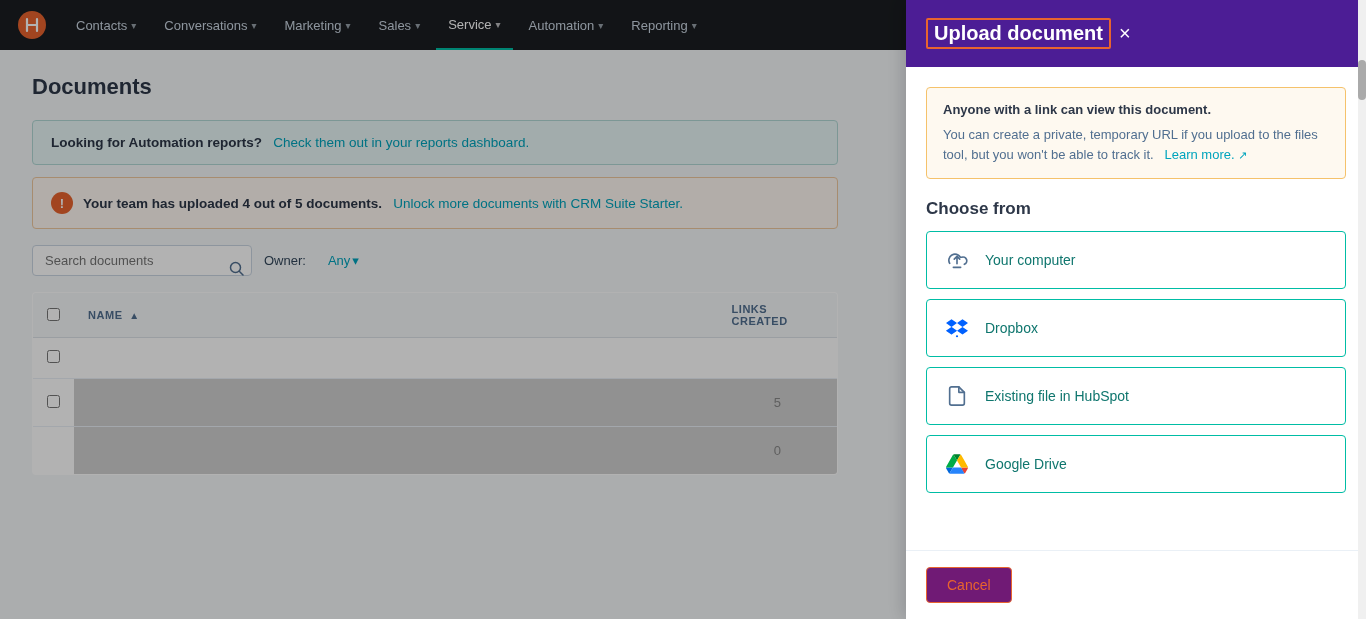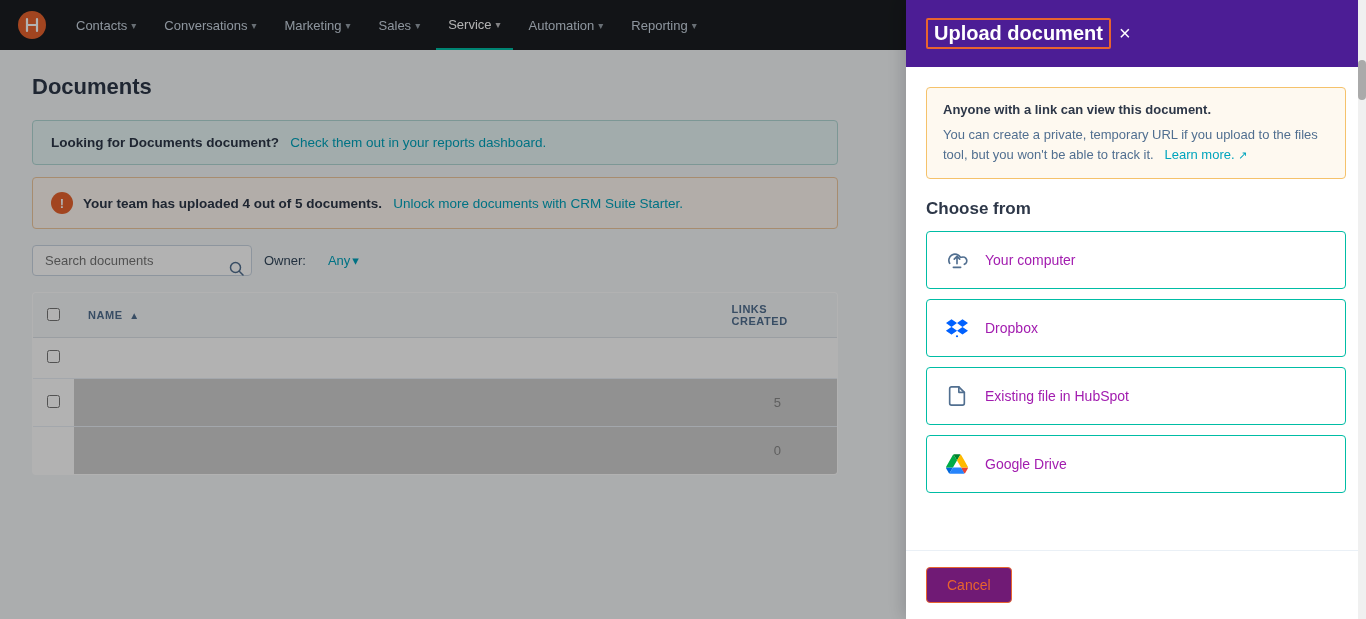--- a/index.html
+++ b/index.html
@@ -254,21 +254,21 @@
       display: flex;
       align-items: center;
       gap: 14px;
       border: 1px solid #00bda5;
       border-radius: 4px;
       padding: 14px 16px;
       margin-bottom: 10px;
       cursor: pointer;
       background: #fff;
       font-size: 14px;
-      color: #a21caf;
+      color: #0f766e;
       width: 100%;
       text-align: left;
       transition: background 0.15s;
     }
     .upload-option-icon {
       width: 28px;
       height: 28px;
       display: flex;
       align-items: center;
       justify-content: center;
@@ -354,21 +354,21 @@
     <span>Reporting</span>
     <span class="nav-chevron">▾</span>
   </a>
 </nav>
 
 <div class="main-content">
   <h1 class="page-title">Documents</h1>
 
   <div class="alert alert-info">
     <span>
-      <strong>Looking for Documents document?</strong>
+      <strong>Looking for Automation reports?</strong>
       &nbsp;
       <a href="#">Check them out in your reports dashboard.</a>
     </span>
   </div>
 
   <div class="alert alert-warning">
     <div class="alert-icon-orange">
       <span>!</span>
     </div>
     <span>

